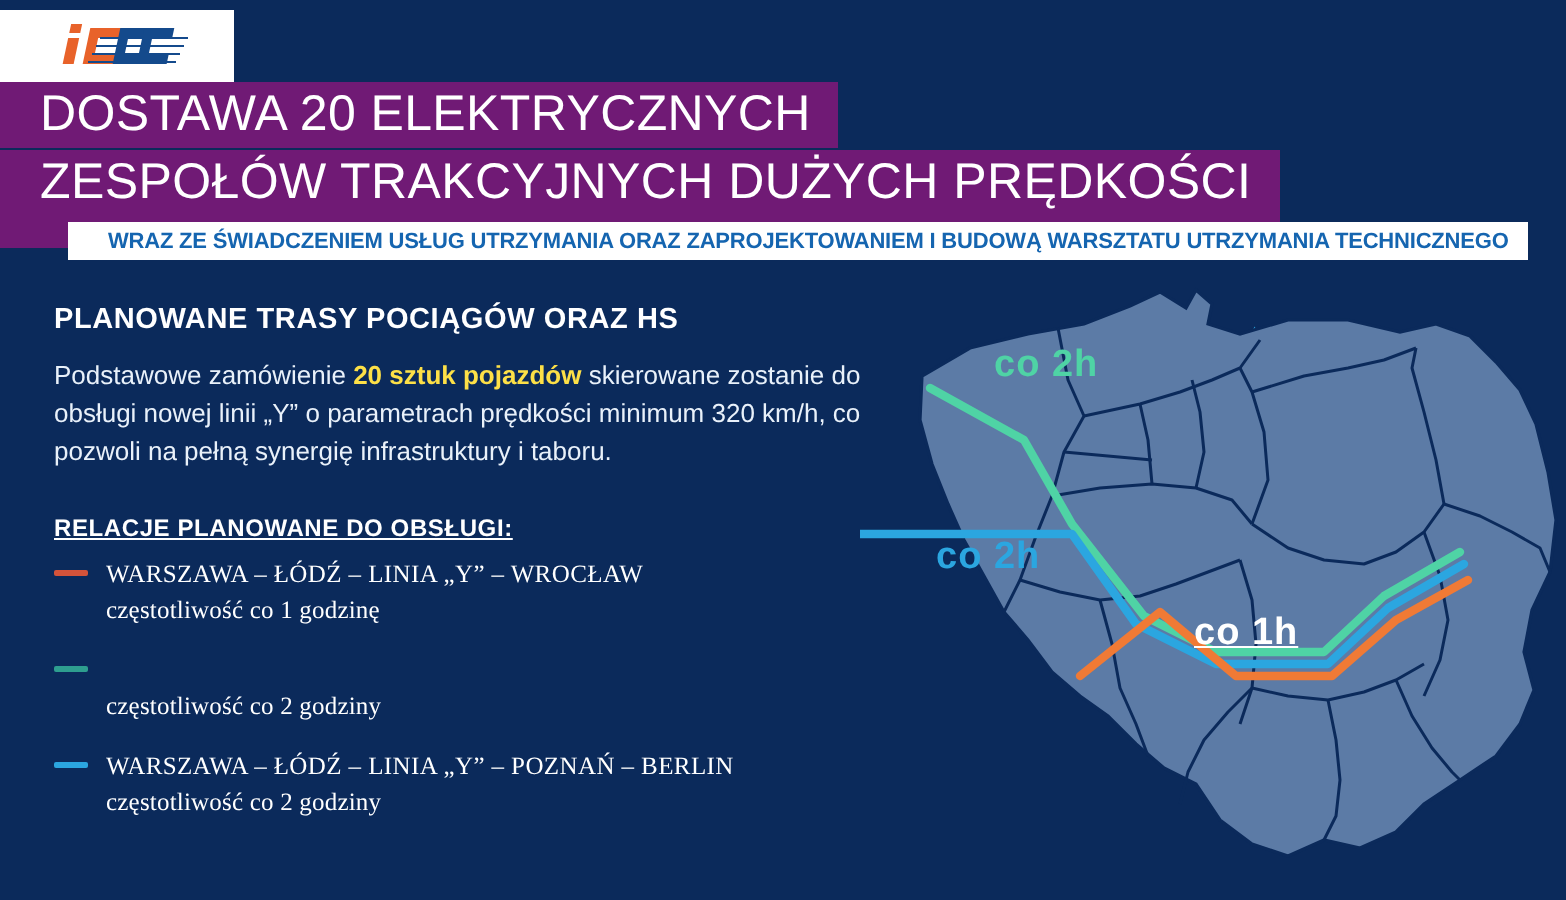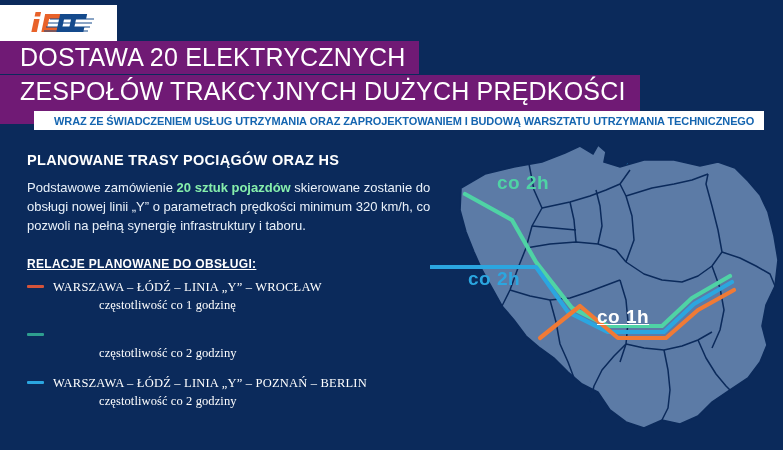--- a/index.html
+++ b/index.html
@@ -28,28 +28,28 @@
   .band1{left:0;top:41px;height:33px;padding:0 14px 0 20px;font-size:25px;}
   .band2{left:0;top:75px;height:33px;padding:0 14px 16px 20px;font-size:25px;}
   .band-sub{position:absolute;left:0;top:111px;height:19px;background:#ffffff;color:#1565b0;
             font-size:11px;font-weight:bold;display:flex;align-items:center;
             padding:0 10px 0 20px;letter-spacing:-0.1px;z-index:6;margin-left:34px;}
 
   
   .content{position:absolute;left:27px;top:152px;width:420px;z-index:5;color:#ffffff;}
   .h-sec{font-size:14.5px;font-weight:bold;letter-spacing:.3px;margin:0 0 10px 0;}
   .para{font-size:13px;line-height:19px;color:#e9f1fa;font-weight:normal;}
-  .hl{color:#86efac;font-weight:bold;}
+  .hl{color:#fde047;font-weight:bold;}
   .h-sec2{font-size:12px;font-weight:bold;letter-spacing:.3px;margin:22px 0 7px 0;text-decoration:underline;}
 
   .route{display:flex;align-items:flex-start;margin-bottom:12px;}
   .dash{flex:0 0 auto;width:17px;height:3px;margin:7px 9px 0 0;border-radius:1px;}
   .route-txt{font-size:12.5px;line-height:18px;font-family:Liberation Serif, serif;}
   .route-name{letter-spacing:.2px;}
-  .route-freq{letter-spacing:.1px;margin-left:46px;}
+  .route-freq{letter-spacing:.1px;}
 
   
   .map-wrap{position:absolute;left:430px;top:140px;width:353px;height:310px;z-index:4;}
   .map-label{position:absolute;font-weight:bold;font-size:19px;letter-spacing:.5px;z-index:7;}
   .lbl-teal{color:#4fd3a5;left:497px;top:172px;}
   .lbl-blue{color:#2ba6e0;left:468px;top:268px;}
   .lbl-orange{color:#ffffff;left:597px;top:306px;text-decoration:underline;}
 </style>
 </head>
 <body>

